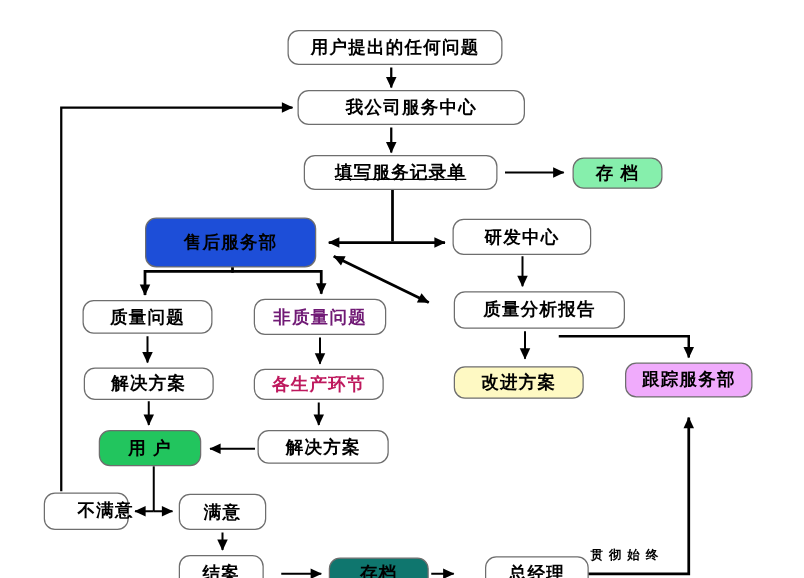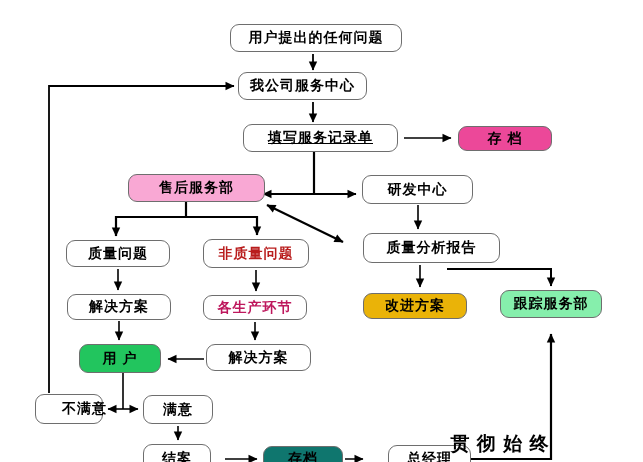--- a/index.html
+++ b/index.html
@@ -27,21 +27,21 @@
     white-space: nowrap;
   }
   .node.box {
     border: 1.5px solid #6e6e6e;
     border-radius: 9px;
     background: #ffffff;
     font-size: 14px;
     letter-spacing: 1px;
   }
   .node.text {
-    font-size: 19px;
+    font-size: 10px;
     letter-spacing: 1px;
   }
 </style>
 </head>
 <body>
 
 <div class="canvas" style="width: 643px; height: 462px; background: rgb(255, 255, 255);">
   <svg class="connector-layer" xmlns="http://www.w3.org/2000/svg" width="643" height="462" viewBox="0 0 643 462">
       <defs>
         <marker id="arrowhead" markerUnits="userSpaceOnUse" markerWidth="11" markerHeight="10" refX="9" refY="5" orient="auto-start-reverse">
@@ -69,32 +69,32 @@
       <path d="M178,410 L178,424" fill="none" stroke="#000000" stroke-width="1.6" marker-end="url(#arrowhead)"></path>
       <path d="M225,443 L257,443" fill="none" stroke="#000000" stroke-width="1.5" marker-end="url(#arrowhead)"></path>
       <path d="M345,443 L363,443" fill="none" stroke="#000000" stroke-width="1.5" marker-end="url(#arrowhead)"></path>
       <path d="M452,443 L551,443 L551,318" fill="none" stroke="#000000" stroke-width="2.2" marker-end="url(#arrowhead)"></path>
       <path d="M420,249 L420,271" fill="none" stroke="#000000" stroke-width="1.6" marker-end="url(#arrowhead)"></path>
       <path d="M447,253 L551,253 L551,270" fill="none" stroke="#000000" stroke-width="2" marker-end="url(#arrowhead)"></path>
       <path d="M49,377 L49,70 L234,70" fill="none" stroke="#000000" stroke-width="1.8" marker-end="url(#arrowhead)"></path>
     </svg>
   <div>
       <div class="node box" style="left: 230px; top: 8px; width: 172px; height: 28px; border-color: rgb(110, 110, 110); background: rgb(255, 255, 255); color: rgb(0, 0, 0);">用户提出的任何问题</div>
-      <div class="node box" style="left: 238px; top: 56px; width: 129px; height: 28px; border-color: rgb(110, 110, 110); background: rgb(255, 255, 255); color: rgb(0, 0, 0);">我公司服务中心</div>
+      <div class="node box" style="left: 238px; top: 56px; width: 182px; height: 28px; border-color: rgb(110, 110, 110); background: rgb(255, 255, 255); color: rgb(0, 0, 0);">我公司服务中心</div>
       <div class="node box" style="left: 243px; top: 108px; width: 155px; height: 28px; border-color: rgb(110, 110, 110); background: rgb(255, 255, 255); color: rgb(0, 0, 0); text-decoration: underline;">填写服务记录单</div>
-      <div class="node box" style="left: 458px; top: 110px; width: 94px; height: 25px; border-color: rgb(110, 110, 110); background: #ec4899; color: rgb(0, 0, 0);">存 档</div>
-      <div class="node box" style="left: 128px; top: 158px; width: 137px; height: 28px; border-color: rgb(110, 110, 110); background: #f9a8d4; color: rgb(0, 0, 0);">售后服务部</div>
+      <div class="node box" style="left: 458px; top: 110px; width: 72px; height: 25px; border-color: rgb(110, 110, 110); background: #86efac; color: rgb(0, 0, 0);">存 档</div>
+      <div class="node box" style="left: 116px; top: 158px; width: 137px; height: 40px; border-color: rgb(110, 110, 110); background: #1d4ed8; color: rgb(0, 0, 0);">售后服务部</div>
       <div class="node box" style="left: 362px; top: 159px; width: 111px; height: 29px; border-color: rgb(110, 110, 110); background: rgb(255, 255, 255); color: rgb(0, 0, 0);">研发中心</div>
       <div class="node box" style="left: 66px; top: 224px; width: 104px; height: 27px; border-color: rgb(110, 110, 110); background: rgb(255, 255, 255); color: rgb(0, 0, 0);">质量问题</div>
-      <div class="node box" style="left: 203px; top: 223px; width: 106px; height: 29px; border-color: rgb(110, 110, 110); background: rgb(255, 255, 255); color: #b91c1c;">非质量问题</div>
+      <div class="node box" style="left: 203px; top: 223px; width: 106px; height: 29px; border-color: rgb(110, 110, 110); background: rgb(255, 255, 255); color: #701a75;">非质量问题</div>
       <div class="node box" style="left: 363px; top: 217px; width: 137px; height: 30px; border-color: rgb(110, 110, 110); background: rgb(255, 255, 255); color: rgb(0, 0, 0);">质量分析报告</div>
       <div class="node box" style="left: 67px; top: 278px; width: 104px; height: 26px; border-color: rgb(110, 110, 110); background: rgb(255, 255, 255); color: rgb(0, 0, 0);">解决方案</div>
       <div class="node box" style="left: 203px; top: 279px; width: 104px; height: 25px; border-color: rgb(110, 110, 110); background: rgb(255, 255, 255); color: #be185d;">各生产环节</div>
-      <div class="node box" style="left: 363px; top: 277px; width: 104px; height: 26px; border-color: rgb(110, 110, 110); background: #eab308; color: rgb(0, 0, 0);">改进方案</div>
-      <div class="node box" style="left: 500px; top: 274px; width: 102px; height: 28px; border-color: rgb(110, 110, 110); background: #86efac; color: rgb(0, 0, 0);">跟踪服务部</div>
+      <div class="node box" style="left: 363px; top: 277px; width: 104px; height: 26px; border-color: rgb(110, 110, 110); background: #fef9c3; color: rgb(0, 0, 0);">改进方案</div>
+      <div class="node box" style="left: 500px; top: 274px; width: 102px; height: 28px; border-color: rgb(110, 110, 110); background: #f0abfc; color: rgb(0, 0, 0);">跟踪服务部</div>
       <div class="node box" style="left: 79px; top: 328px; width: 82px; height: 29px; border-color: rgb(110, 110, 110); background: #22c55e; color: rgb(0, 0, 0);">用 户</div>
       <div class="node box" style="left: 206px; top: 328px; width: 105px; height: 27px; border-color: rgb(110, 110, 110); background: rgb(255, 255, 255); color: rgb(0, 0, 0);">解决方案</div>
       <div class="node box" style="left: 35px; top: 378px; width: 68px; height: 30px; border-color: rgb(110, 110, 110); background: rgb(255, 255, 255); color: rgb(0, 0, 0); padding-left: 31px;">不满意</div>
       <div class="node box" style="left: 143px; top: 379px; width: 70px; height: 29px; border-color: rgb(110, 110, 110); background: rgb(255, 255, 255); color: rgb(0, 0, 0);">满意</div>
       <div class="node box" style="left: 143px; top: 428px; width: 68px; height: 30px; border-color: rgb(110, 110, 110); background: rgb(255, 255, 255); color: rgb(0, 0, 0);">结案</div>
       <div class="node box" style="left: 263px; top: 430px; width: 80px; height: 25px; border-color: rgb(110, 110, 110); background: #0f766e; color: rgb(0, 0, 0);">存档</div>
       <div class="node box" style="left: 388px; top: 429px; width: 83px; height: 27px; border-color: rgb(110, 110, 110); background: rgb(255, 255, 255); color: rgb(0, 0, 0);">总经理</div>
       <div class="node text" style="left: 460px; top: 420px; width: 80px; height: 16px; color: rgb(0, 0, 0);">贯 彻 始 终</div>
     </div>
 </div>

